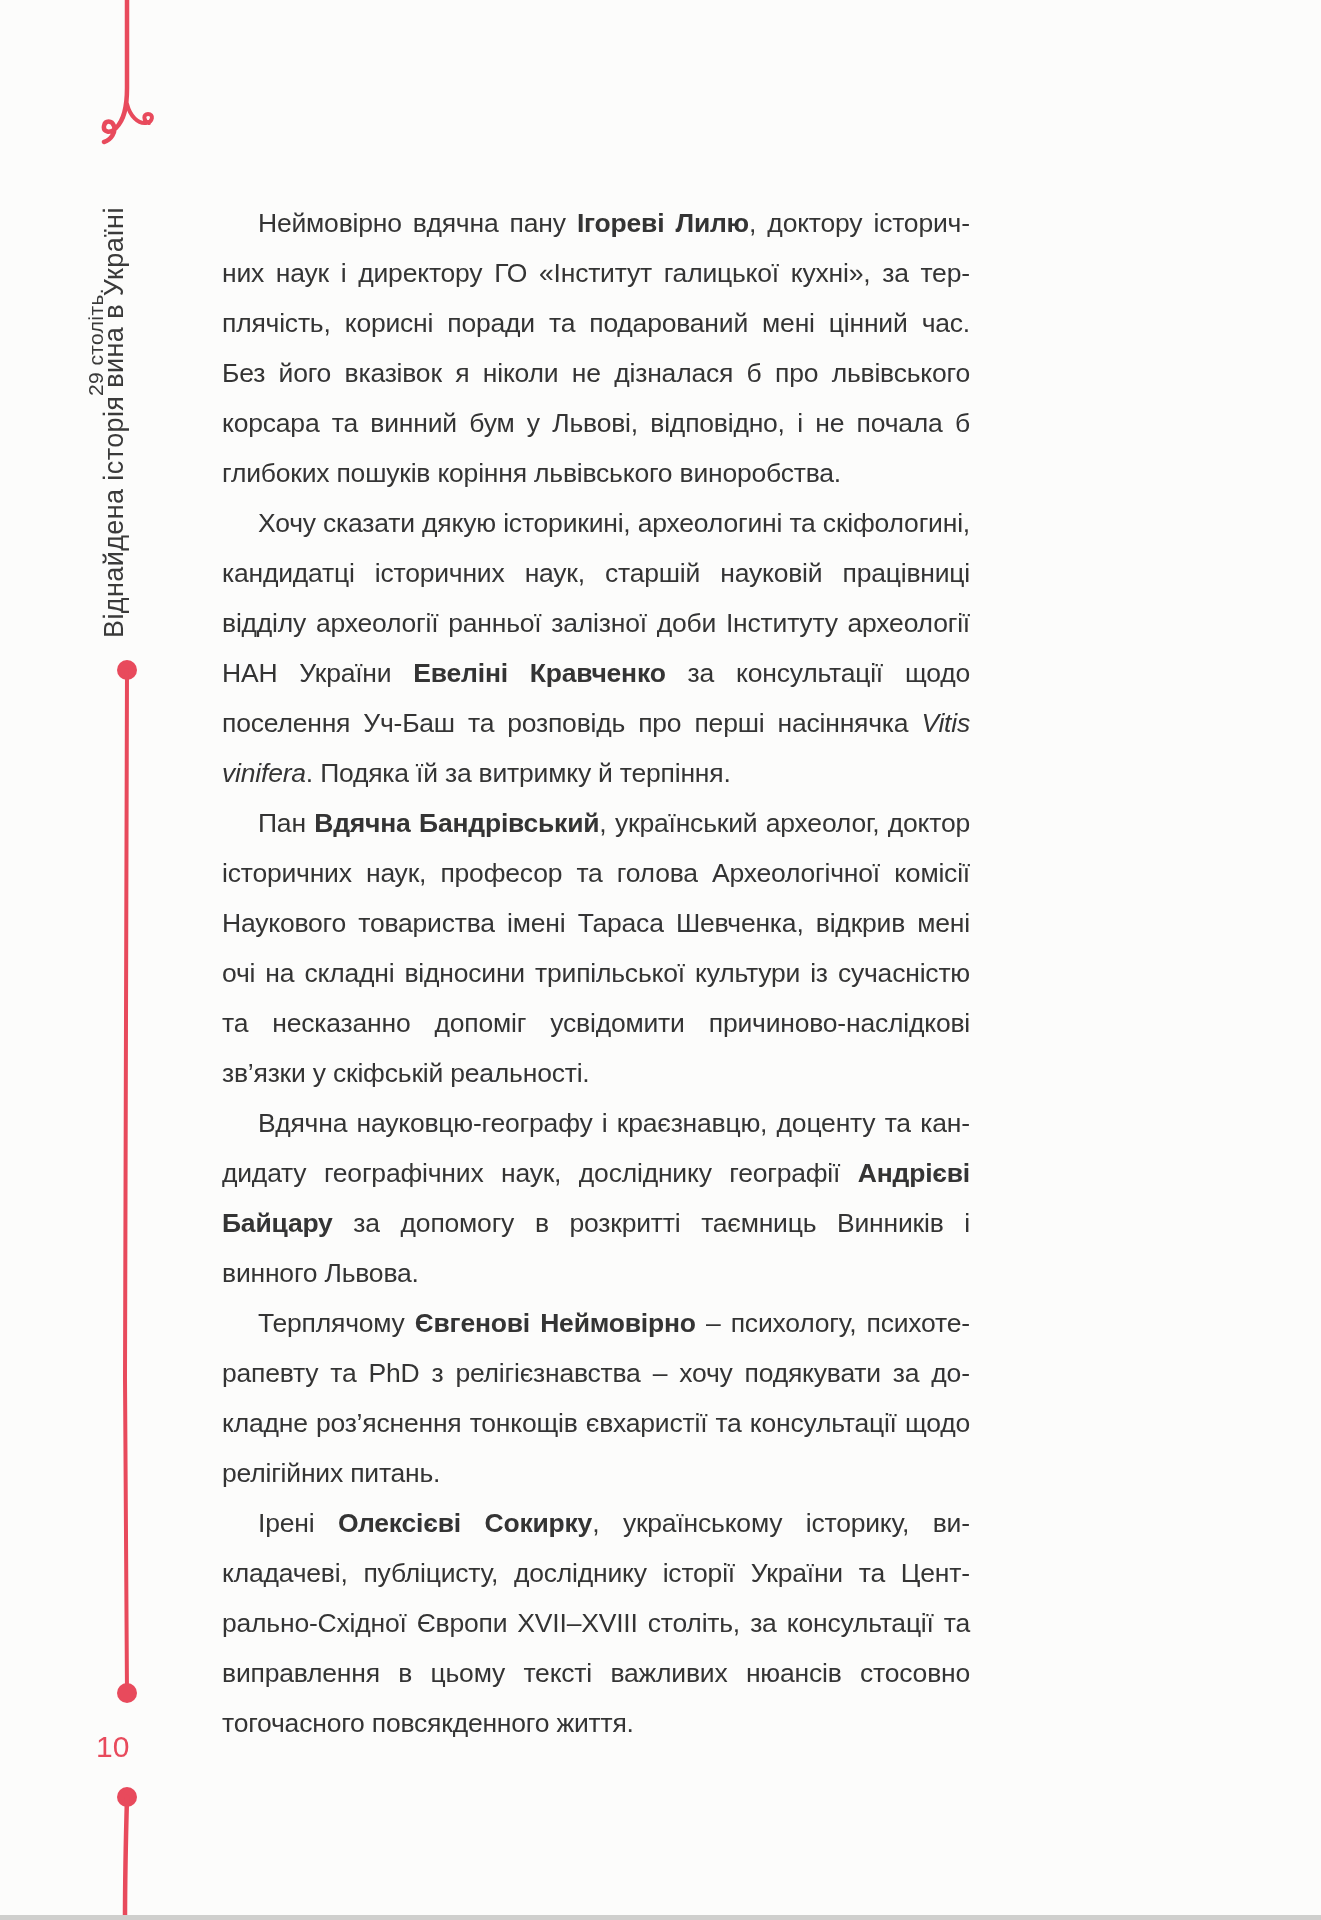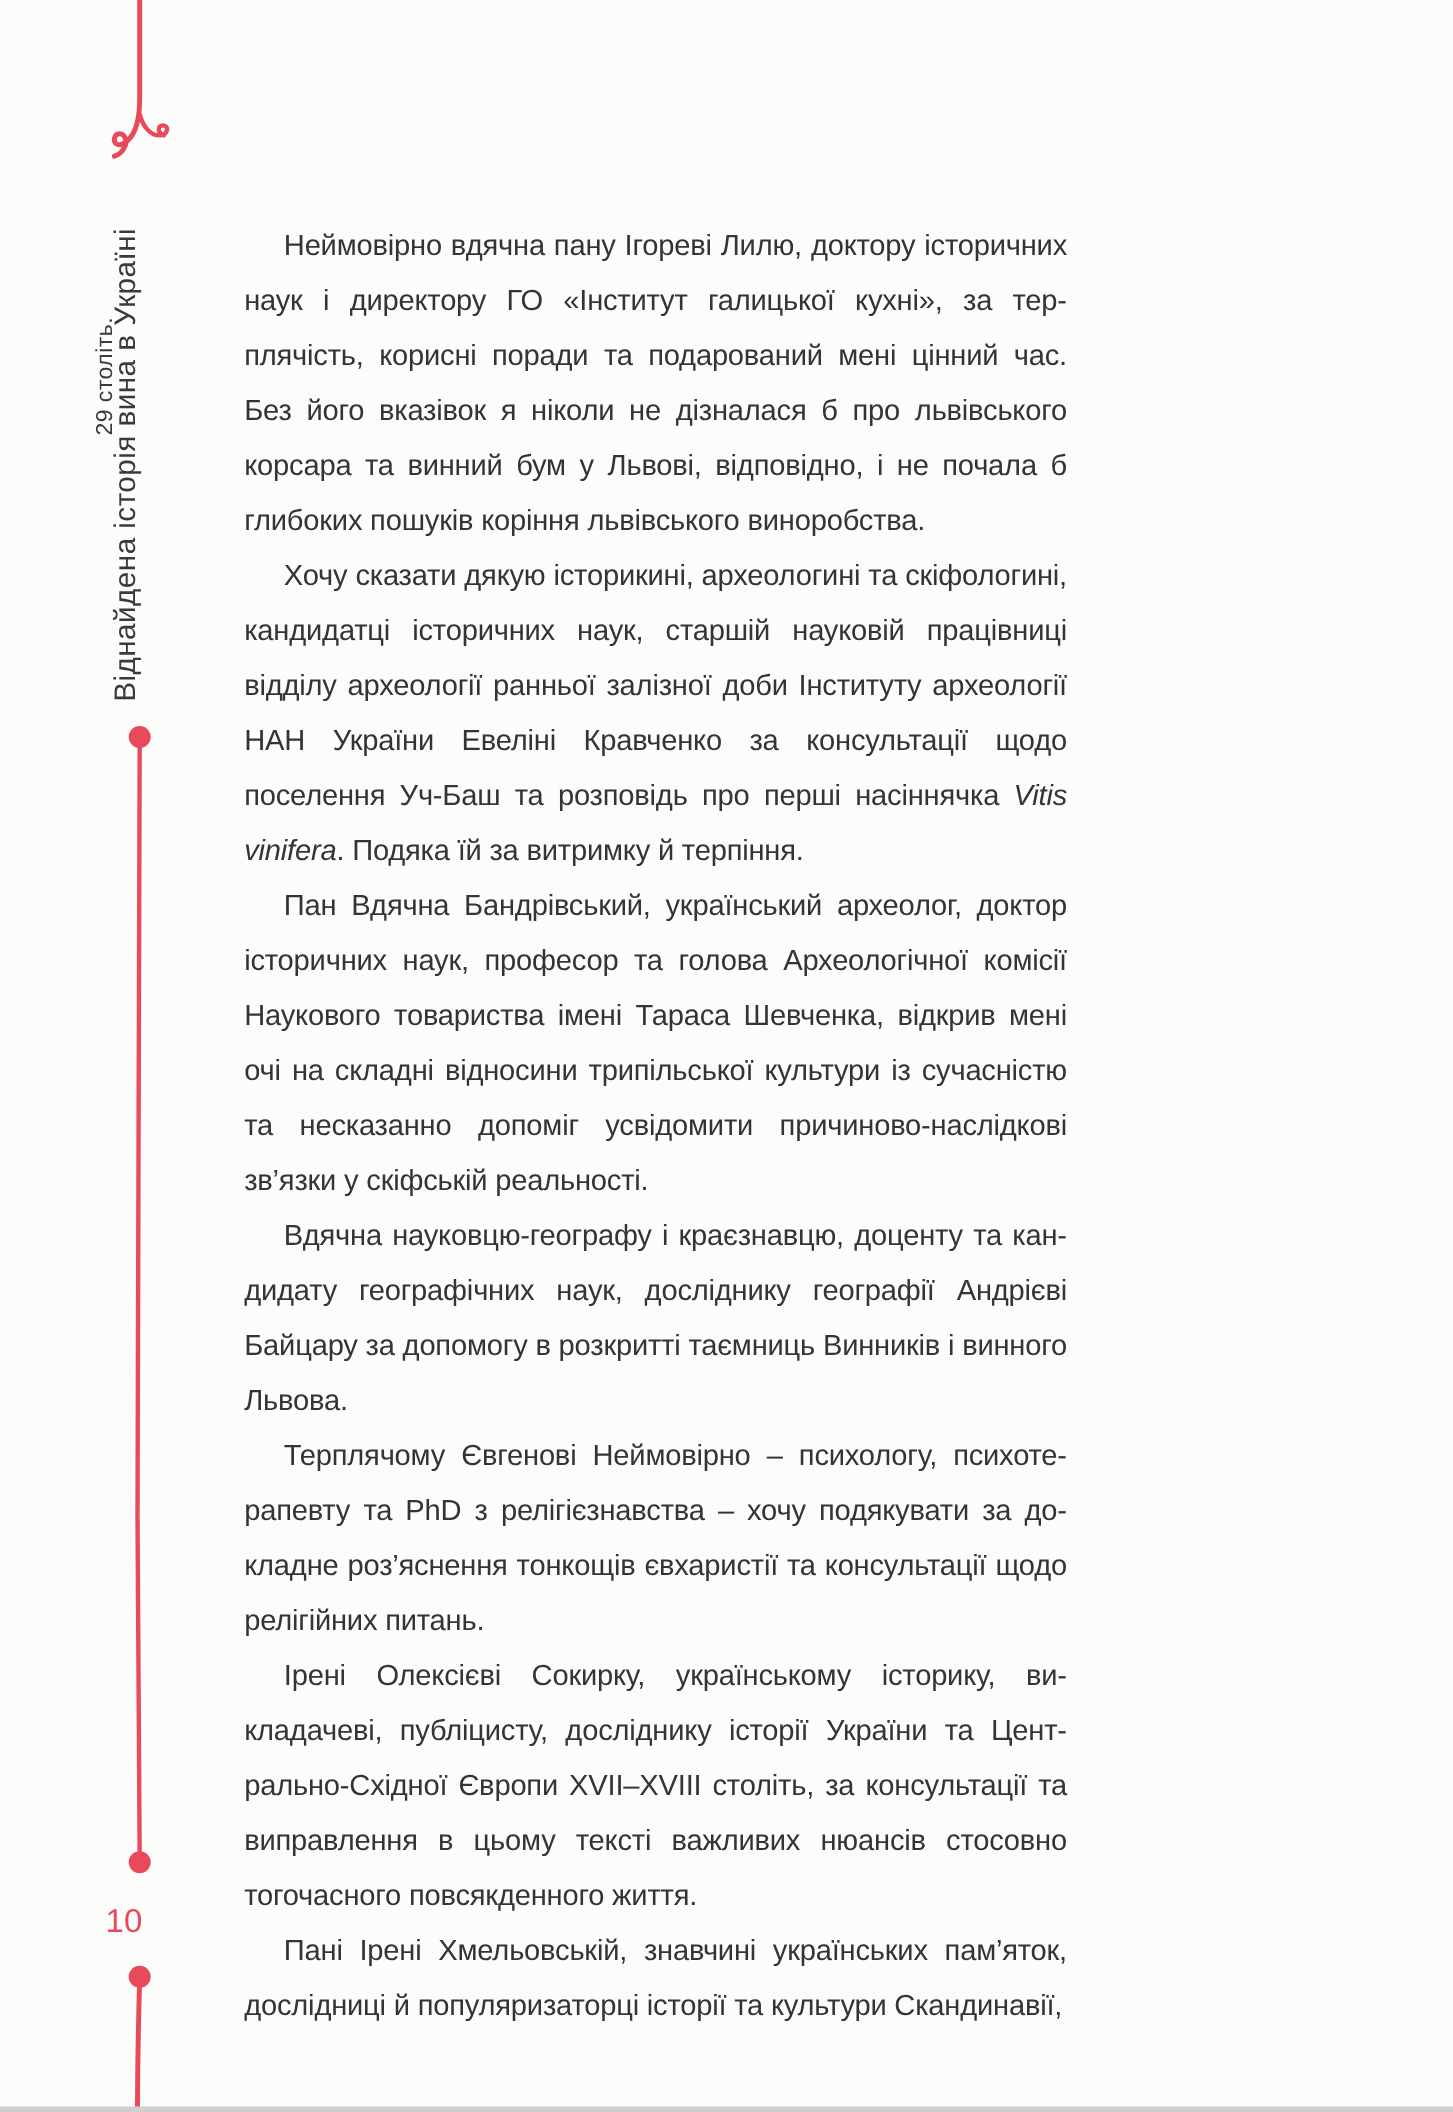--- a/index.html
+++ b/index.html
@@ -41,21 +41,21 @@
   .body-text{
     position:absolute;
     left:222px; top:198px; width:748px;
     font-size:26.5px;
     line-height:50px;
     letter-spacing:-0.2px;
     text-align:justify;
     color:#343434;
   }
   .body-text p{ margin:0; text-indent:36px; }
-  .body-text .b{ font-weight:400;margin-top:48px; }
+  .body-text .b{ font-weight:700;margin-top:48px; }
   .body-text .i{ font-style:italic; }
   
   .bottom-edge{
     position:absolute; left:0; bottom:0; width:100%; height:5px;
     background:#cfcfcd;
   }
 </style>
 </head>
 <body>
 
@@ -82,18 +82,17 @@
     <path d="M15,14 C14,50 13,95 13,137" fill="none" stroke="currentColor" stroke-width="4.5" stroke-linecap="round"></path>
   </svg>
 
   <div class="body-text">
       <p><span>Неймовірно вдячна пану </span><span class="b">Ігореві Лилю</span><span>, доктору історич­них наук і директору ГО «Інститут галицької кухні», за тер­плячість, корисні поради та подарований мені цінний час. Без його вказівок я ніколи не дізналася б про львівського корсара та винний бум у Львові, відповідно, і не почала б глибоких пошуків коріння львівського виноробства.</span></p>
       <p><span>Хочу сказати дякую історикині, археологині та скіфоло­гині, кандидатці історичних наук, старшій науковій праців­ниці відділу археології ранньої залізної доби Інституту ар­хеології НАН України </span><span class="b">Евеліні Кравченко</span><span> за консультації щодо поселення Уч-Баш та розповідь про перші насіннячка </span><span class="i">Vitis vinifera</span><span>. Подяка їй за витримку й терпіння.</span></p>
       <p><span>Пан </span><span class="b">Вдячна Бандрівський</span><span>, український археолог, док­тор історичних наук, професор та голова Археологічної ко­місії Наукового товариства імені Тараса Шевченка, відкрив мені очі на складні відносини трипільської культури із су­часністю та несказанно допоміг усвідомити причиново-на­слідкові зв’язки у скіфській реальності.</span></p>
       <p><span>Вдячна науковцю-географу і краєзнавцю, доценту та кан­дидату географічних наук, досліднику географії </span><span class="b">Андріє­ві Байцару</span><span> за допомогу в розкритті таємниць Винників і винного Львова.</span></p>
       <p><span>Терплячому </span><span class="b">Євгенові Неймовірно</span><span> – психологу, психоте­рапевту та PhD з релігієзнавства – хочу подякувати за до­кладне роз’яснення тонкощів євхаристії та консультації щодо релігійних питань.</span></p>
       <p><span>Ірені </span><span class="b">Олексієві Сокирку</span><span>, українському історику, ви­кладачеві, публіцисту, досліднику історії України та Цент­рально-Східної Європи XVII–XVIII століть, за консультації та виправлення в цьому тексті важливих нюансів стосовно тогочасного повсякденного життя.</span></p>
-      <p><span>Пані </span><span class="b">Ірені Хмельовській</span><span>, знавчині українських пам’яток, дослідниці й популяризаторці історії та культури Скандинавії,</span></p>
     </div>
 
   <div class="bottom-edge"></div>
 
 </div>
 
 </body></html>

